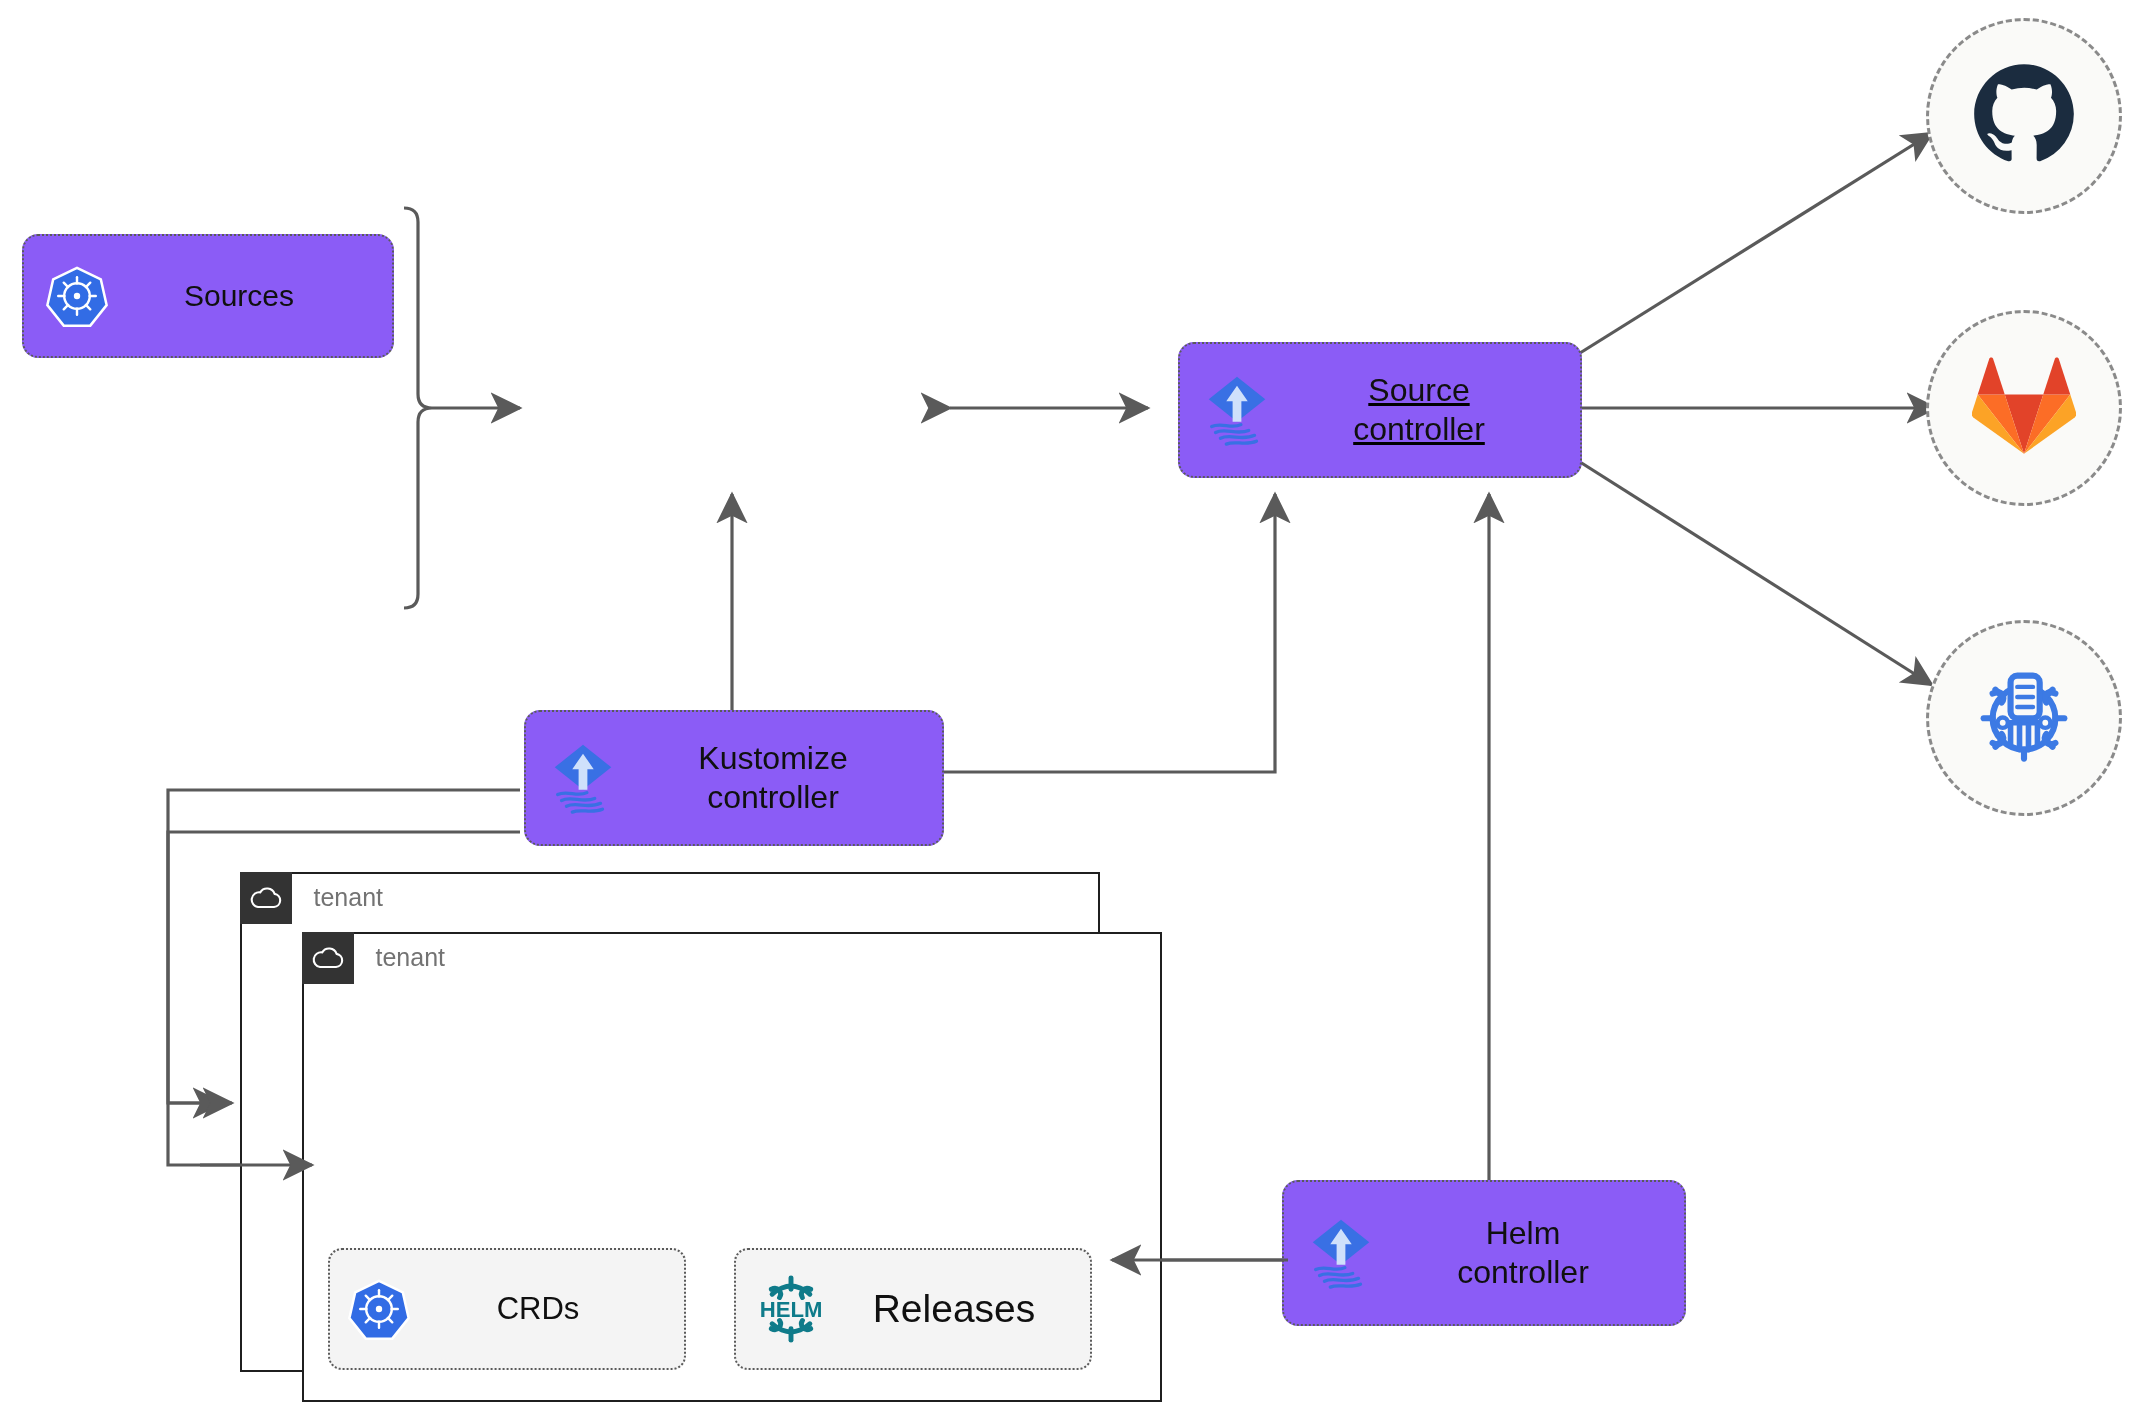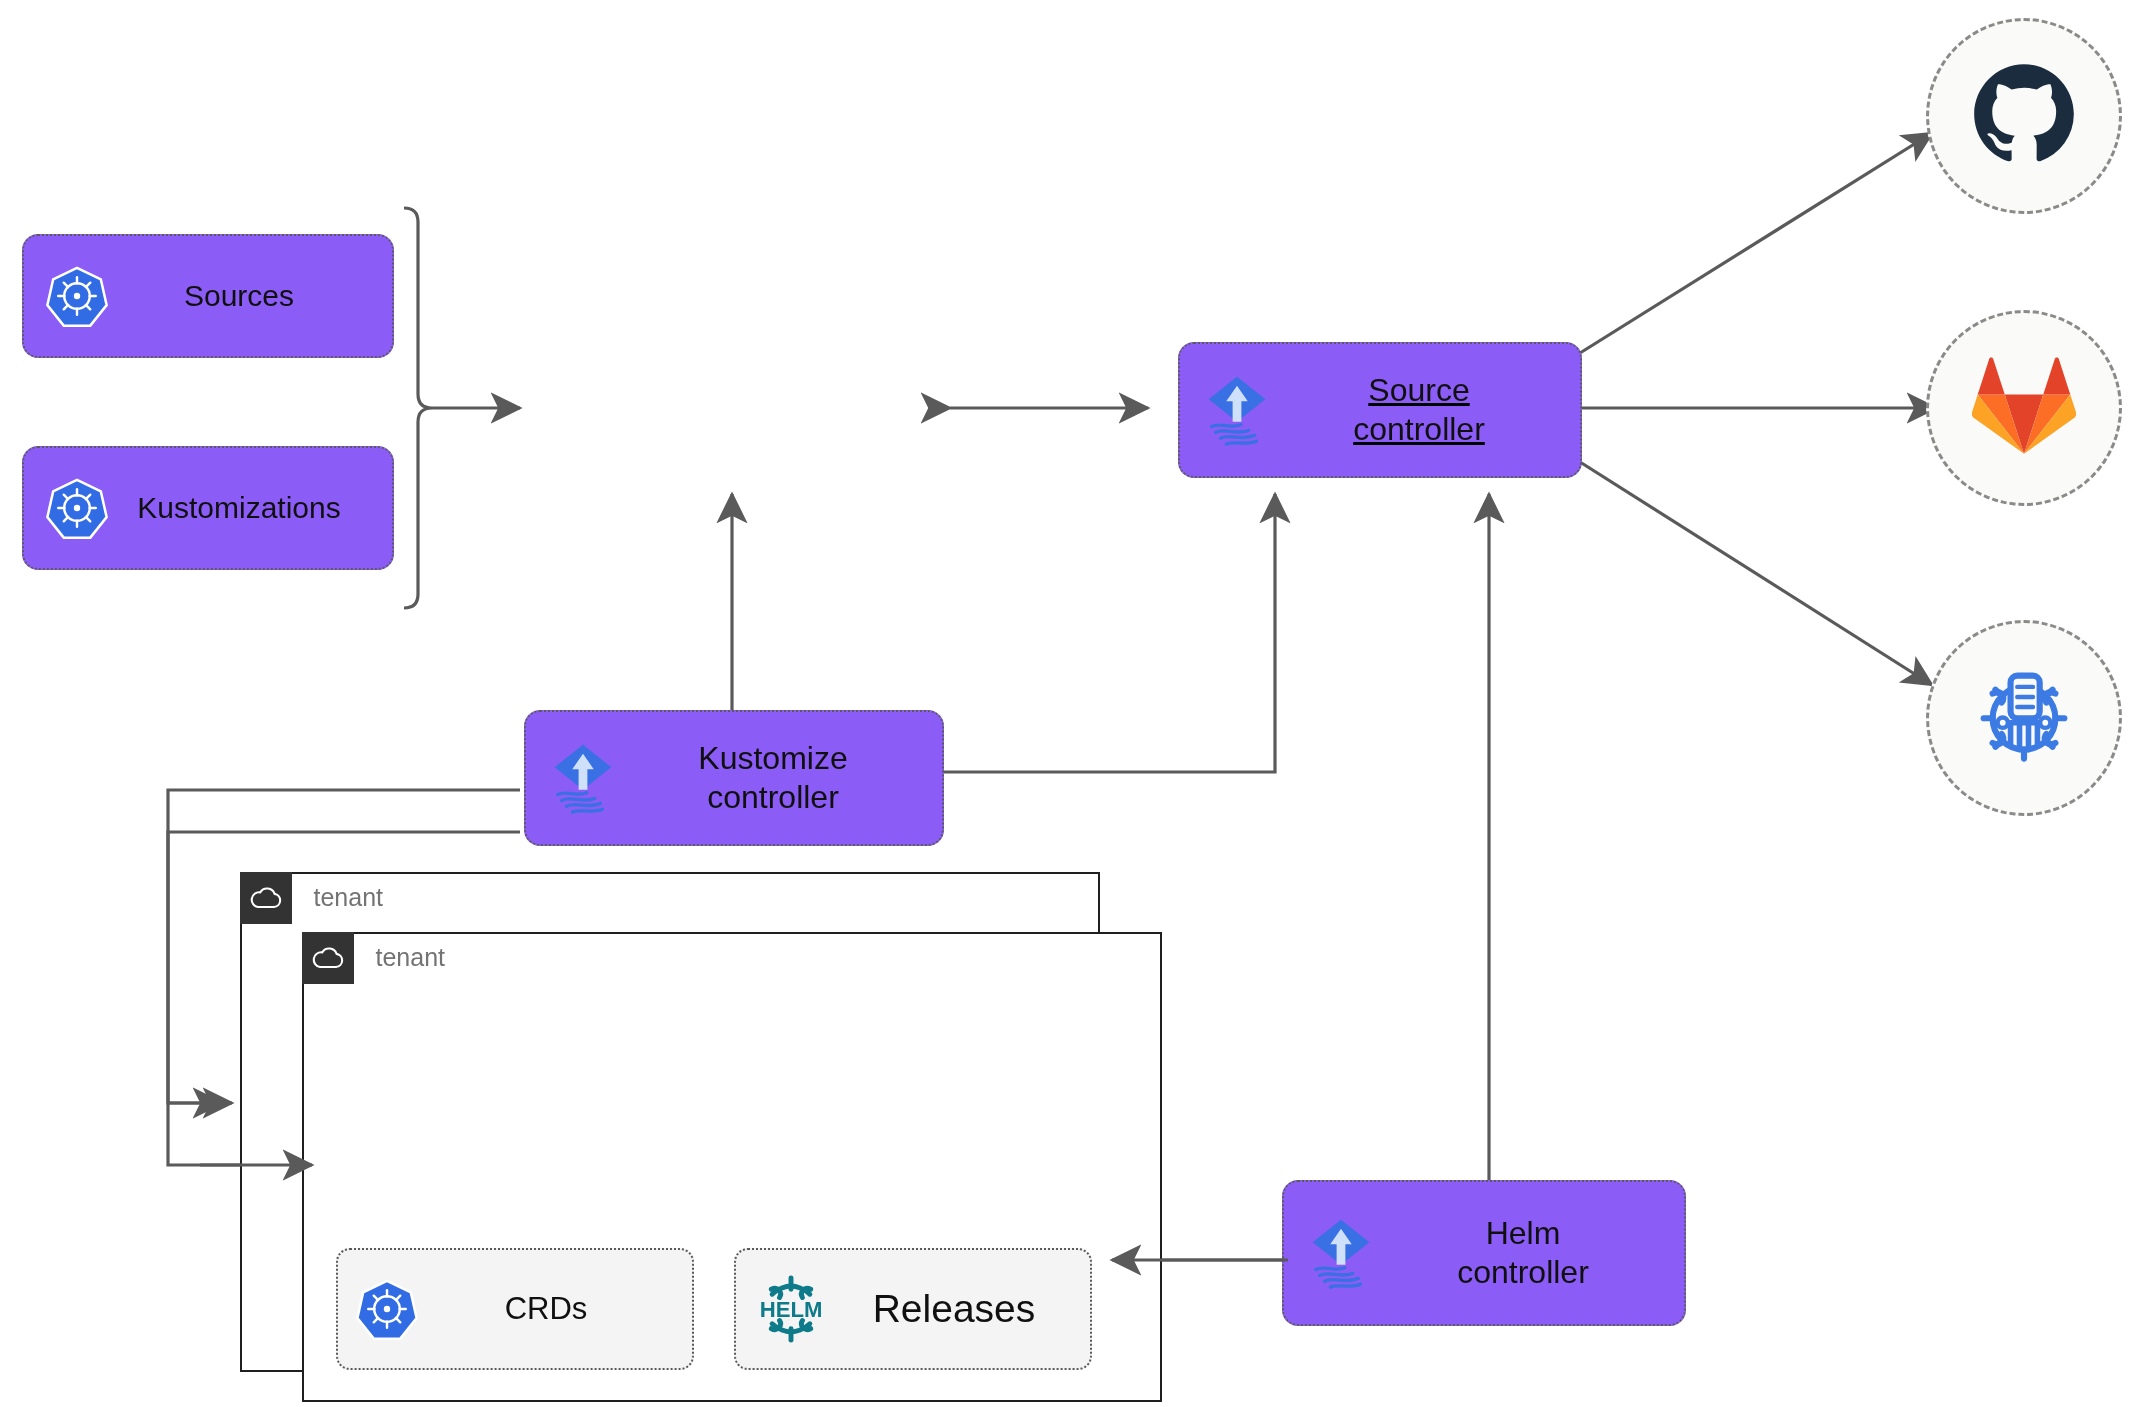--- a/index.html
+++ b/index.html
@@ -131,40 +131,20 @@
           <path d="M41.2 41.2 L45.7 45.7"></path>
           <path d="M45.7 18.3 L41.2 22.8"></path>
           <path d="M22.8 41.2 L18.3 45.7"></path>
         </g>
         <circle cx="32" cy="32" r="3.3" fill="#ffffff"></circle>
       </svg>
     </span>
     <span class="lbl" style="font-size:30px;">Sources</span>
   </div>
 
-  <div class="node" style="left:22px;top:446px;width:372px;height:124px;padding:0 22px;">
-    <span class="ico">
-      <svg width="62" height="62" viewBox="0 0 64 64" aria-hidden="true">
-        <path d="M32 3 L56.6 14.9 L62.6 41.4 L45.7 62.6 L18.3 62.6 L1.4 41.4 L7.4 14.9 Z" fill="#326ce5" stroke="#ffffff" stroke-width="2.6"></path>
-        <g fill="none" stroke="#ffffff" stroke-width="2.5" stroke-linecap="round">
-          <circle cx="32" cy="32" r="13.2"></circle>
-          <path d="M32 12.6 L32 19"></path>
-            <path d="M32 45 L32 51.4"></path>
-          <path d="M12.6 32 L19 32"></path>
-            <path d="M45 32 L51.4 32"></path>
-          <path d="M18.3 18.3 L22.8 22.8"></path>
-            <path d="M41.2 41.2 L45.7 45.7"></path>
-          <path d="M45.7 18.3 L41.2 22.8"></path>
-            <path d="M22.8 41.2 L18.3 45.7"></path>
-        </g>
-        <circle cx="32" cy="32" r="3.3" fill="#ffffff"></circle>
-      </svg>
-    </span>
-    <span class="lbl" style="font-size:30px;">Kustomizations</span>
-  </div>
 
 
   <div class="node" style="left:1178px;top:342px;width:404px;height:136px;padding:0 18px;text-decoration:underline;">
     <span class="ico">
       <svg width="78" height="78" viewBox="0 0 80 80" aria-hidden="true">
         <path d="M40 6 L69 29 L40 52 L11 29 Z" fill="#3970e4"></path>
         <path d="M40 15 L51 31 L44.5 31 L44.5 52 L35.5 52 L35.5 31 L29 31 Z" fill="#cfe0fb"></path>
         <g stroke="#3970e4" stroke-width="3.4" stroke-linecap="round" fill="none">
           <path d="M14 57 C24 52, 34 60, 44 55"></path>
           <path d="M18 63 C28 58, 40 66, 52 61"></path>
@@ -293,21 +273,21 @@
           <path d="M9 21 h16 a6.6 6.6 0 0 0 0.6 -13.1 A8 8 0 0 0 11.2 6.4 A6.7 6.7 0 0 0 9 21 z" fill="none" stroke="#ffffff" stroke-width="2.1" stroke-linejoin="round"></path>
         </svg>
       </span>
       <span class="tenant-name">tenant</span>
     </div>
 
     <div class="tenant-body">
 
 
 
-      <div class="cell" style="left:32px;top:262px;width:358px;height:122px;padding:0 18px;">
+      <div class="cell" style="left:24px;top:262px;width:358px;height:122px;padding:0 18px;">
         <span class="ico">
           <svg width="62" height="62" viewBox="0 0 64 64" aria-hidden="true">
             <path d="M32 3 L56.6 14.9 L62.6 41.4 L45.7 62.6 L18.3 62.6 L1.4 41.4 L7.4 14.9 Z" fill="#326ce5" stroke="#ffffff" stroke-width="2.6"></path>
             <g fill="none" stroke="#ffffff" stroke-width="2.5" stroke-linecap="round">
               <circle cx="32" cy="32" r="13.2"></circle>
               <path d="M32 12.6 L32 19"></path>
                 <path d="M32 45 L32 51.4"></path>
               <path d="M12.6 32 L19 32"></path>
                 <path d="M45 32 L51.4 32"></path>
               <path d="M18.3 18.3 L22.8 22.8"></path>

